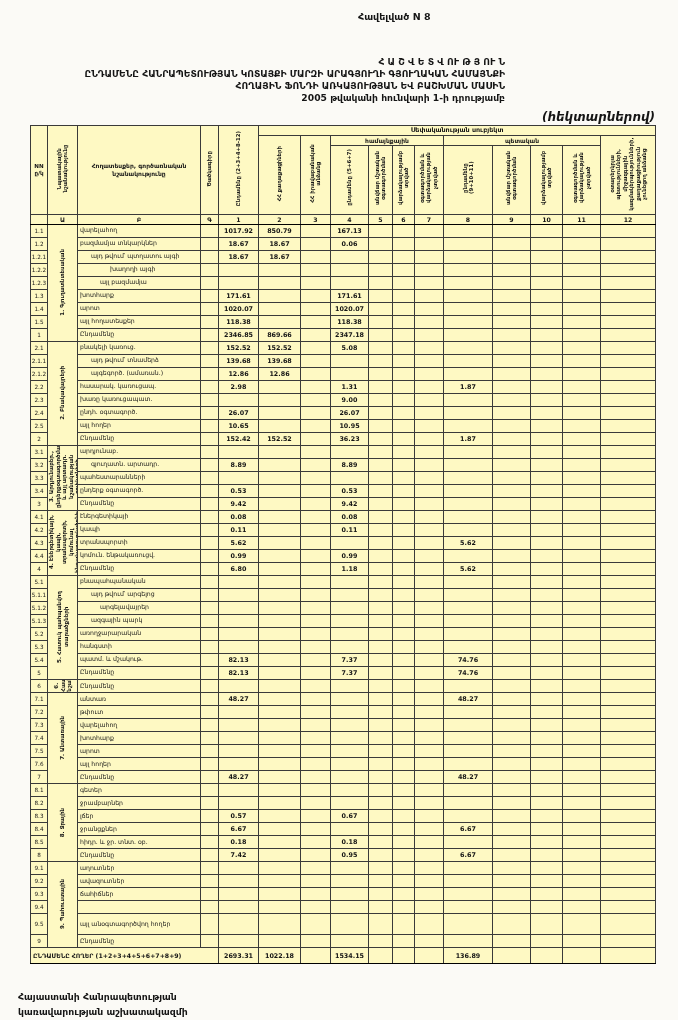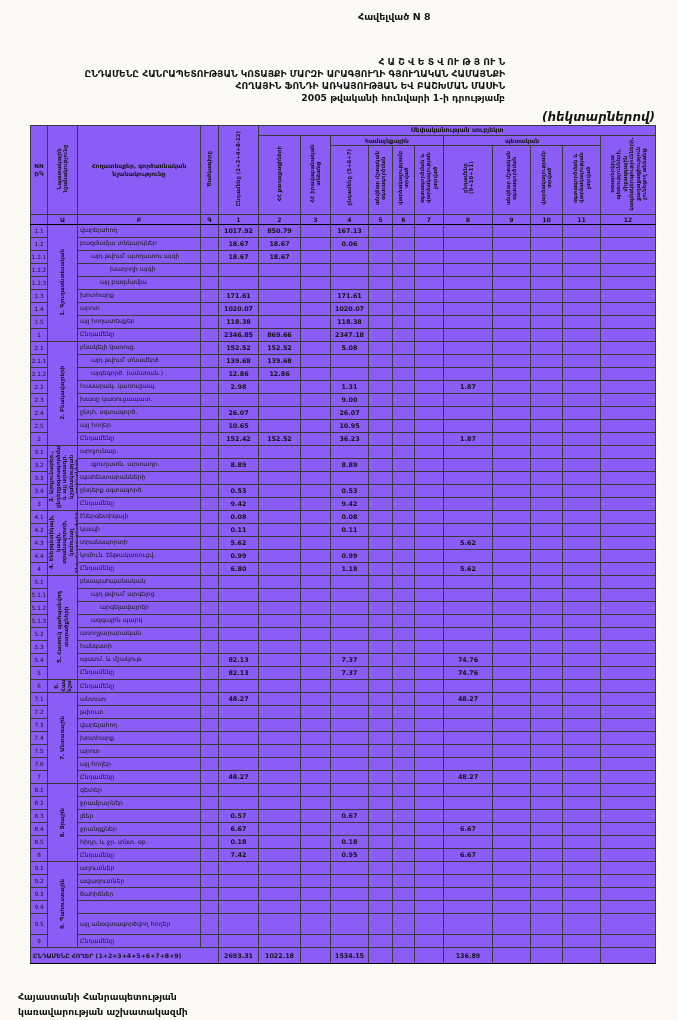--- a/index.html
+++ b/index.html
@@ -24,21 +24,21 @@
   }
   .units-note {
     width:625px; margin:6px 0 1px 30px;
     text-align:right;
     font-size:12px; font-style:italic; font-weight:bold;
   }
   table.report {
     border-collapse:collapse; table-layout:fixed;
     width:625px; margin-left:30px;
     border:1.6px solid #000;
-    background:#8b5cf6;
+    background:#fef9c3;
   }
   th, td { border:1px solid #3a3a3a; padding:0; overflow:hidden; }
   thead th { font-weight:bold; vertical-align:middle; text-align:center; }
   .h-own  { height:10px; font-size:6.4px; }
   .h-grp  { height:10px; font-size:6px; }
   .h-rot  { height:66px; }
   .vert {
     writing-mode:vertical-rl; transform:rotate(180deg);
     margin:0 auto; line-height:1.2; max-height:97%;
     display:inline-block;

